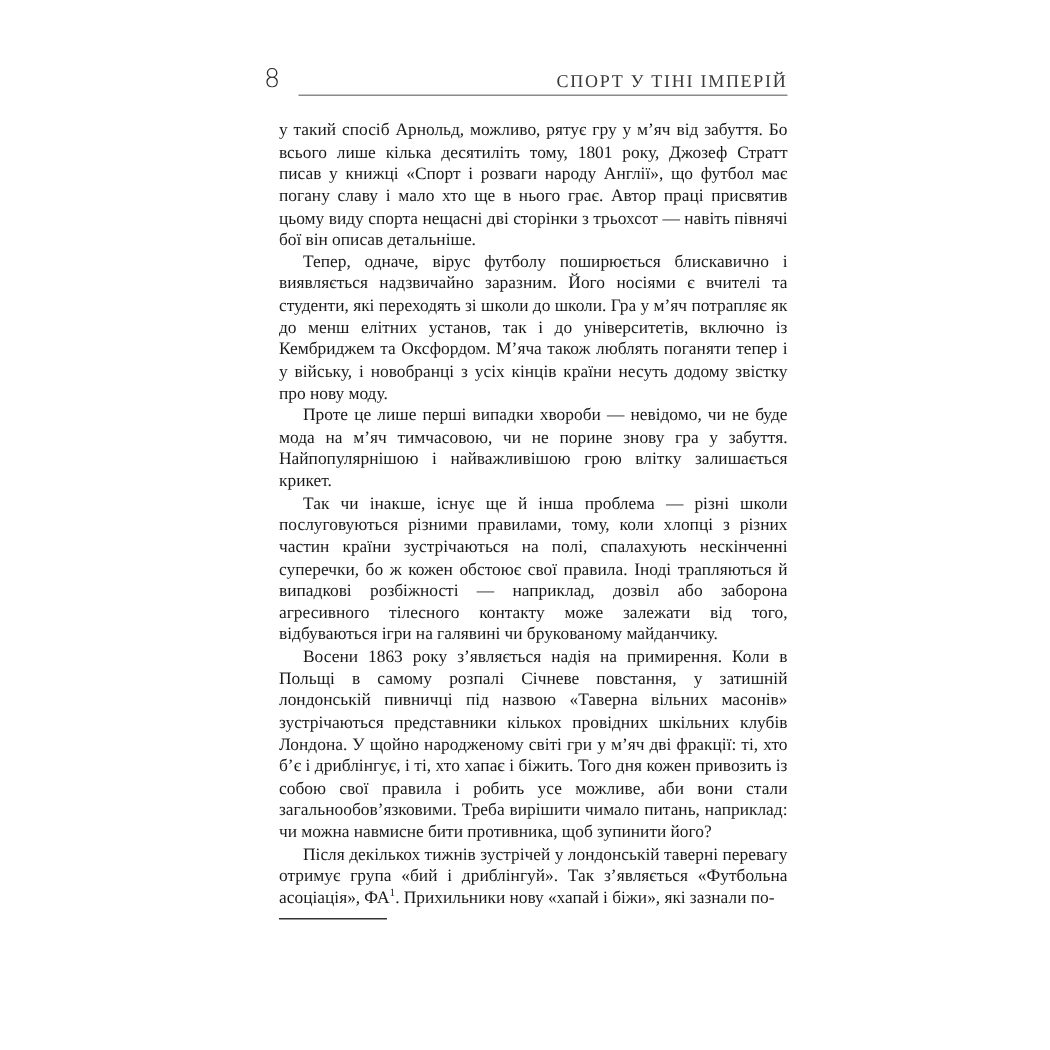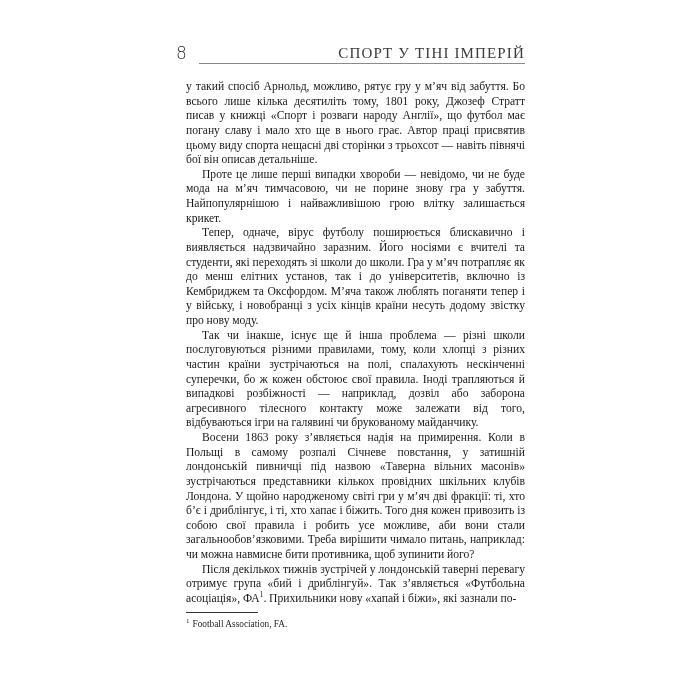--- a/index.html
+++ b/index.html
@@ -45,21 +45,21 @@
   .runhead-rule-wrap {
     flex: 1 1 auto;
     display: flex;
     align-items: flex-end;
     justify-content: flex-end;
     border-bottom: 1px solid #8a8a8a;
     padding-bottom: 2px;
   }
   .runhead-title {
     font-family: "Liberation Serif", "DejaVu Serif", serif;
-    font-size: 15px;
+    font-size: 12px;
     letter-spacing: 1.15px;
     color: #3a3a3a;
     white-space: nowrap;
     line-height: 1.1;
   }
 
   
   .textblock {
     position: absolute;
     left: 186px;
@@ -120,25 +120,24 @@
 
   <div class="runhead">
     <div class="folio">8</div>
     <div class="runhead-rule-wrap">
       <div class="runhead-title">СПОРТ У ТІНІ ІМПЕРІЙ</div>
     </div>
   </div>
 
   <div class="textblock">
     <p class="first">у такий спосіб Арнольд, можливо, рятує гру у м’яч від забуття. Бо всього лише кілька десятиліть тому, 1801 року, Джозеф Стратт писав у книжці «Спорт і розваги народу Англії», що футбол має погану славу і мало хто ще в нього грає. Автор праці присвятив цьому виду спорта нещасні дві сторінки з трьохсот — навіть півнячі бої він описав детальніше.</p>
+    <p>Тепер, одначе, вірус футболу поширюється блискавично і виявляється надзвичайно заразним. Його носіями є вчителі та студенти, які переходять зі школи до школи. Гра у м’яч потрапляє як до менш елітних установ, так і до університетів, включно із Кембриджем та Оксфордом. М’яча також люблять поганяти тепер і у війську, і новобранці з усіх кінців країни несуть додому звістку про нову моду.</p>
     <p>Проте це лише перші випадки хвороби — невідомо, чи не буде мода на м’яч тимчасовою, чи не порине знову гра у забуття. Найпопулярнішою і найважливішою грою влітку залишається крикет.</p>
-    <p>Тепер, одначе, вірус футболу поширюється блискавично і виявляється надзвичайно заразним. Його носіями є вчителі та студенти, які переходять зі школи до школи. Гра у м’яч потрапляє як до менш елітних установ, так і до університетів, включно із Кембриджем та Оксфордом. М’яча також люблять поганяти тепер і у війську, і новобранці з усіх кінців країни несуть додому звістку про нову моду.</p>
     <p>Так чи інакше, існує ще й інша проблема — різні школи послуговуються різними правилами, тому, коли хлопці з різних частин країни зустрічаються на полі, спалахують нескінченні суперечки, бо ж кожен обстоює свої правила. Іноді трапляються й випадкові розбіжності — наприклад, дозвіл або заборона агресивного тілесного контакту може залежати від того, відбуваються ігри на галявині чи брукованому майданчику.</p>
     <p>Восени 1863 року з’являється надія на примирення. Коли в Польщі в самому розпалі Січневе повстання, у затишній лондонській пивничці під назвою «Таверна вільних масонів» зустрічаються представники кількох провідних шкільних клубів Лондона. У щойно народженому світі гри у м’яч дві фракції: ті, хто б’є і дриблінгує, і ті, хто хапає і біжить. Того дня кожен привозить із собою свої правила і робить усе можливе, аби вони стали загальнообов’язковими. Треба вирішити чимало питань, наприклад: чи можна навмисне бити противника, щоб зупинити його?</p>
     <p><span>Після декількох тижнів зустрічей у лондонській таверні перевагу отримує група «бий і дриблінгуй». Так з’являється «Футбольна асоціація», ФА</span><sup class="fnref">1</sup><span>. Прихильники нову «хапай і біжи», які зазнали по-</span></p>
   </div>
 
   <div class="footnote">
     <div class="footnote-rule"></div>
-    <p class="footnote-text"><span class="fnum">1</span><span>Football Association, FA.</span></p>
   </div>
 
 </div>
 
 </body></html>

